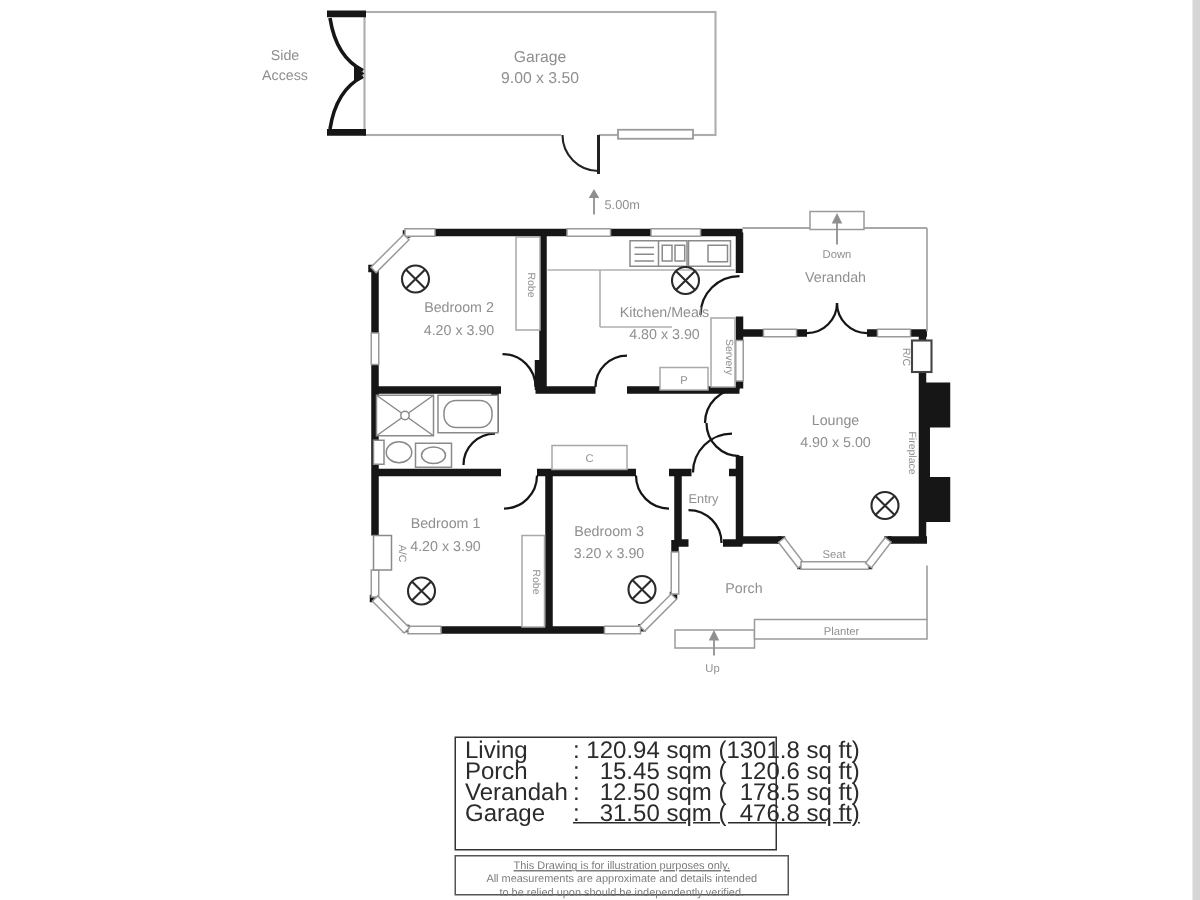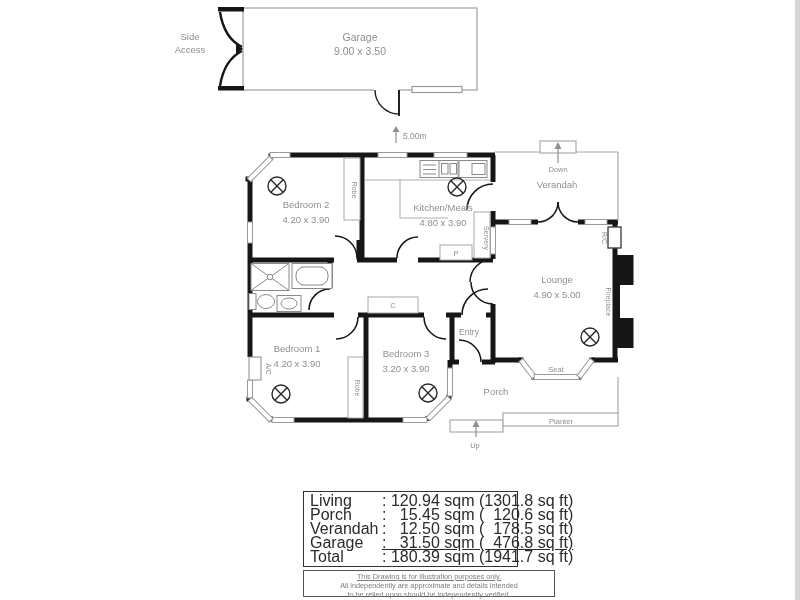--- a/index.html
+++ b/index.html
@@ -11,21 +11,21 @@
   .t-small{font-size:7.5px;}
   .t-tiny{font-size:7px;}
   .t-dim{font-size:8.5px;}
   .mid{text-anchor:middle;}
   .tablebox{position:absolute;left:303px;top:491px;width:202px;height:71px;
             border:1.4px solid #333;padding:2px 5px 1px 6px;box-sizing:content-box;}
   .trow{display:flex;font-size:16px;line-height:14.1px;color:#2b2b2b;white-space:pre;}
   .tl{width:72px;flex:none;}
   .tv{flex:1;}
   .u{text-decoration:underline;}
-  .disc{position:absolute;left:303px;top:570px;width:252px;height:27px;
+  .disc{position:absolute;left:303px;top:570px;width:223px;height:27px;
         border:1px solid #555;text-align:center;color:#7c7c7c;font-size:7.3px;
         line-height:8.8px;padding-top:2px;box-sizing:border-box;}
   .edge-strip{position:absolute;right:0;top:0;width:5px;height:600px;background:#d6d6d6;}
 </style>
 </head>
 <body>
 
 <div id="stage">
 
 <svg width="800" height="600" viewBox="0 0 800 600">
@@ -247,24 +247,23 @@
     <text class="mid t-tiny" x="606" y="302" transform="rotate(90 606 302)">Fireplace</text>
   </g>
 </svg>
 
 
 <div class="tablebox">
   <div class="trow"><span class="tl">Living</span><span class="tv">: 120.94 sqm (1301.8 sq ft)</span></div>
   <div class="trow"><span class="tl">Porch</span><span class="tv">:   15.45 sqm (  120.6 sq ft)</span></div>
   <div class="trow"><span class="tl">Verandah</span><span class="tv">:   12.50 sqm (  178.5 sq ft)</span></div>
   <div class="trow"><span class="tl">Garage</span><span class="tv u">:   31.50 sqm (  476.8 sq ft)</span></div>
-  <div class="trow"><span class="tl">Total</span><span class="tv">: 180.39 sqm (1941.7 sq ft)</span></div>
 </div>
 
 
 <div class="disc">
   <div class="u">This Drawing is for illustration purposes only.</div>
-  <div>All independently are approximate and details intended</div>
+  <div>All measurements are approximate and details intended</div>
   <div>to be relied upon should be independently verified.</div>
 </div>
 
 <div class="edge-strip"></div>
 </div>
 
 </body></html>

